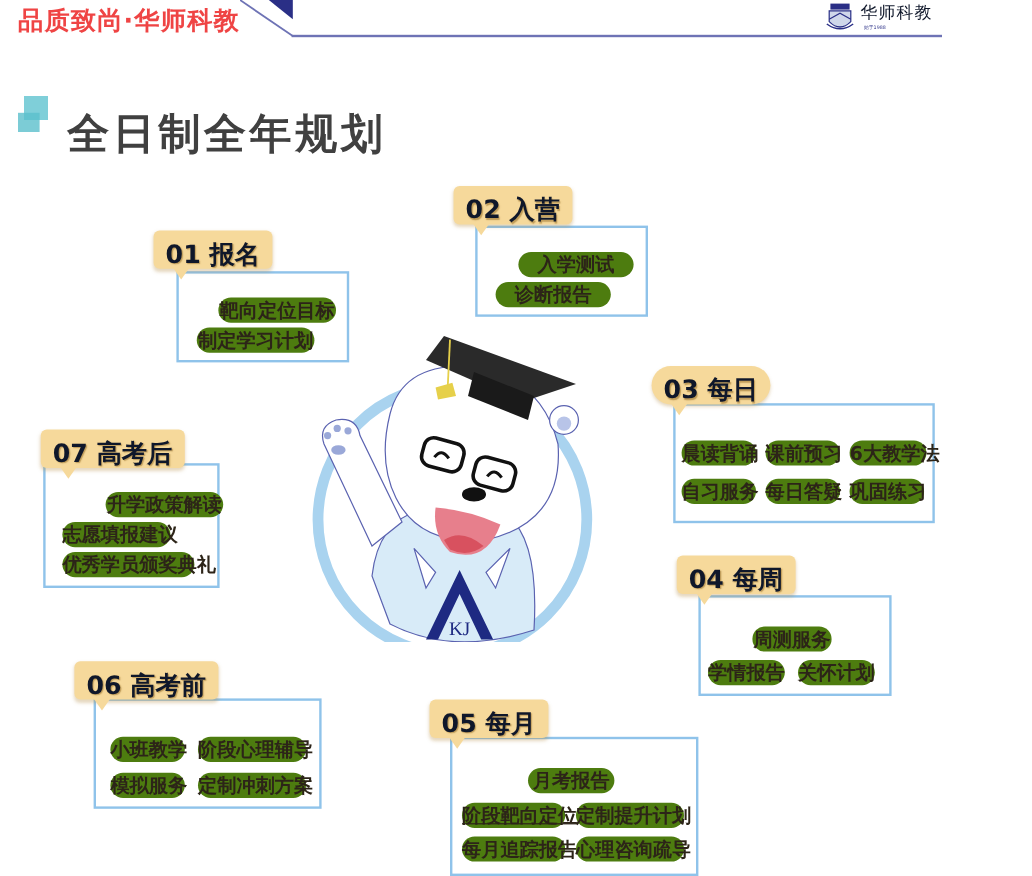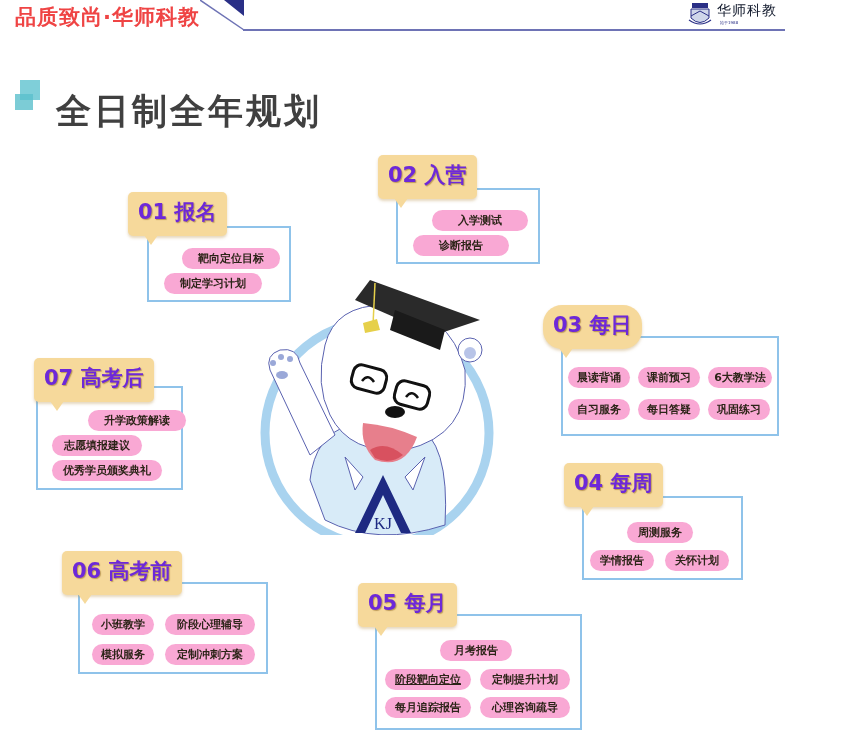--- a/index.html
+++ b/index.html
@@ -11,23 +11,23 @@
   .hdr-diag{left:200px;top:0;width:46px;height:31px;}
   .hdr-tri{left:224px;top:0;width:0;height:0;border-left:20px solid transparent;border-top:16px solid #2a2f86;}
   .logo-text{left:717px;top:2px;font-size:14px;font-weight:normal;color:#0f172a;letter-spacing:1px;}
   .logo-sub{left:720px;top:20px;font-size:4px;color:#2a2f86;}
   
   .title-sq1{left:20px;top:80px;width:20px;height:20px;background:#7fcfd9;}
   .title-sq2{left:15px;top:94px;width:18px;height:16px;background:#5bbfcc;opacity:.8;}
   .title{left:25px;top:88px;font-size:35px;font-weight:bold;color:#404040;letter-spacing:3px;margin-left:31px;}
   
   .stage-box{position:absolute;border:2px solid #8fc3ea;background:#fff;}
-  .stage-tag{position:absolute;background:#f6d99b;border-radius:5px;color:#6d28d9;font-weight:bold;font-size:21px;padding:0 10px;height:44px;line-height:40px;box-shadow:0 2px 3px rgba(180,140,70,.35);text-shadow:1px 1px 1px rgba(150,110,40,.6);white-space:nowrap;}
+  .stage-tag{position:absolute;background:#f6d99b;border-radius:5px;color:#0f172a;font-weight:bold;font-size:21px;padding:0 10px;height:32px;line-height:40px;box-shadow:0 2px 3px rgba(180,140,70,.35);text-shadow:1px 1px 1px rgba(150,110,40,.6);white-space:nowrap;}
   .stage-tag:after{content:"";position:absolute;left:16px;bottom:-9px;width:0;height:0;border-left:7px solid transparent;border-right:7px solid transparent;border-top:10px solid #f6d99b;}
-  .pill{position:absolute;background:#f9a8d4;border-radius:12px;height:21px;line-height:21px;font-size:11px;color:#2c2418;text-align:center;white-space:nowrap;font-weight:bold;}
+  .pill{position:absolute;background:#4d7c0f;border-radius:12px;height:21px;line-height:21px;font-size:16px;color:#2c2418;text-align:center;white-space:nowrap;font-weight:bold;}
   
   .mascot{left:255px;top:275px;width:245px;height:260px;}
 </style>
 </head>
 <body>
 
 <div class="abs slogan">品质致尚·华师科教</div>
 <svg class="abs hdr-diag" viewBox="0 0 46 31">
     <line x1="0" y1="0" x2="44" y2="30" stroke="#6e73b5" stroke-width="1.5"></line>
   </svg>

